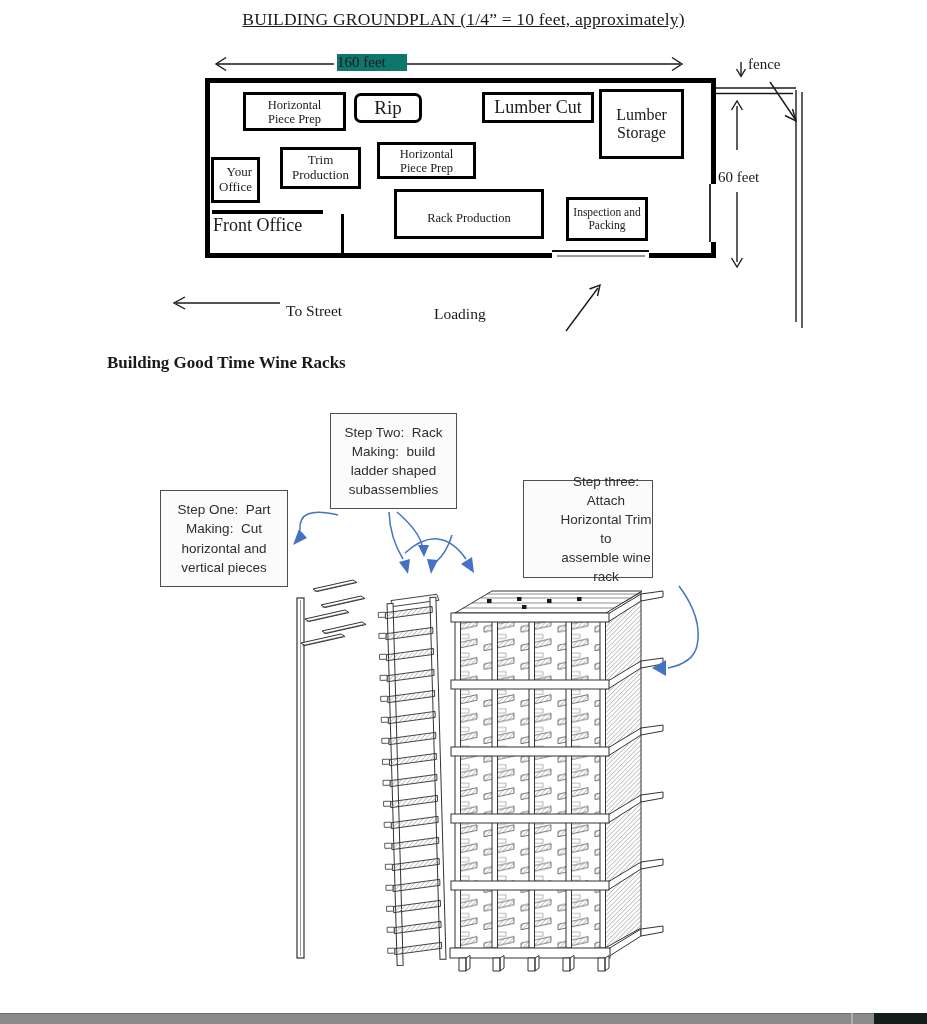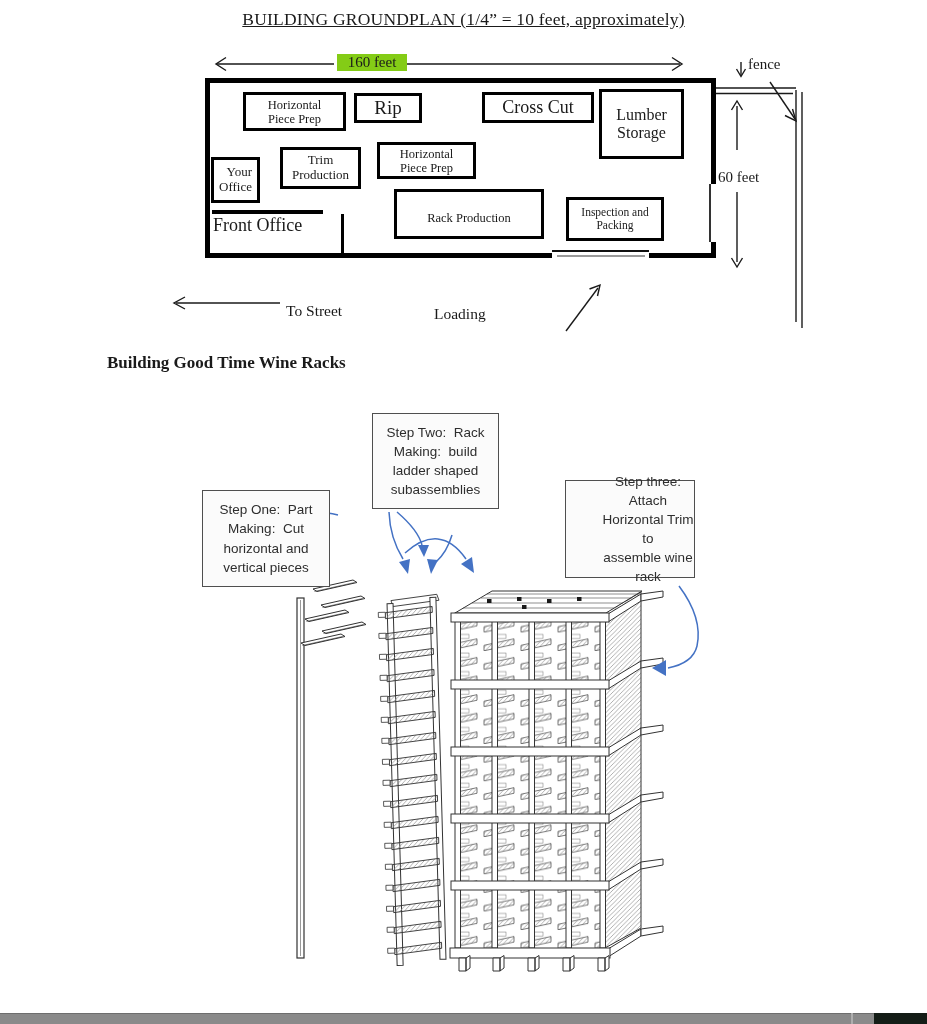--- a/index.html
+++ b/index.html
@@ -21,21 +21,21 @@
     display:flex;align-items:center;justify-content:center;text-align:center;
     line-height:1.12;white-space:pre-line;
   }
   .plainlabel{white-space:pre-line;line-height:1.12;}
   .wall{background:#000;}
   .mask{background:#fff;}
   .step{
     border:1px solid #4f4f4f;background:#fbfbfb;box-sizing:border-box;
     font-family:"Liberation Sans", sans-serif;font-size:13.5px;color:#2e2e2e;
     display:flex;align-items:center;justify-content:center;text-align:center;
-    white-space:pre-wrap;line-height:1.42;margin-left:42px;
+    white-space:pre-wrap;line-height:1.42;
   }
   .section-heading{left:107px;top:353px;font-size:17px;font-weight:bold;}
   svg.overlay{position:absolute;left:0;top:0;pointer-events:none;}
   .bottombar{left:0;top:1013px;width:927px;height:11px;background:#8a8a8a;border-top:1px solid #6e6e6e;box-sizing:border-box;}
   .bar-sep{left:851px;top:1013px;width:2px;height:11px;background:#aeaeae;}
   .bar-dark{left:874px;top:1013px;width:53px;height:11px;background:#141d17;}
 </style>
 </head>
 <body>
 
@@ -219,39 +219,39 @@
 <div class="abs building"></div>
 
 <div class="abs mask" style="left:706px;top:184px;width:12px;height:58px;"></div>
 <div class="abs" style="left:709px;top:184px;width:1.5px;height:58px;background:#333;"></div>
 <div class="abs mask" style="left:552px;top:249px;width:97px;height:10px;"></div>
 <div class="abs" style="left:552px;top:250px;width:97px;height:2px;background:#111;"></div>
 <div class="abs" style="left:557px;top:254.5px;width:88px;height:2px;background:#9a9a9a;"></div>
 
 <div class="abs room" style="left:243px;top:92px;width:103px;height:39px;font-size:12.5px;">Horizontal
 Piece Prep</div>
-<div class="abs room" style="left:354px;top:93px;width:68px;height:30px;font-size:19px;">Rip</div>
-<div class="abs room" style="left:482px;top:92px;width:112px;height:31px;font-size:18px;">Cross Cut</div>
+<div class="abs room" style="left:354px;top:93px;width:68px;height:30px;font-size:19px;border-radius:7px;">Rip</div>
+<div class="abs room" style="left:482px;top:92px;width:112px;height:31px;font-size:18px;">Lumber Cut</div>
 <div class="abs room" style="left:599px;top:89px;width:85px;height:70px;font-size:16px;">Lumber
 Storage</div>
 <div class="abs room" style="left:211px;top:157px;width:49px;height:46px;font-size:13px;text-align:right;">Your
 Office</div>
 <div class="abs room" style="left:280px;top:147px;width:81px;height:42px;font-size:13px;">Trim
 Production</div>
 <div class="abs room" style="left:377px;top:142px;width:99px;height:37px;font-size:12.5px;">Horizontal
 Piece Prep</div>
 <div class="abs room" style="left:394px;top:189px;width:150px;height:50px;font-size:12.5px;align-items:flex-start;padding-top:19px;">Rack Production</div>
-<div class="abs room" style="left:566px;top:197px;width:98px;height:44px;font-size:11.5px;">Inspection and
+<div class="abs room" style="left:566px;top:197px;width:82px;height:44px;font-size:11.5px;">Inspection and
 Packing</div>
 
 <div class="abs wall" style="left:212px;top:210px;width:111px;height:4px;"></div>
 <div class="abs wall" style="left:341px;top:214px;width:3px;height:40px;"></div>
 <div class="abs plainlabel" style="left:213px;top:215px;font-size:18px;">Front Office</div>
 
-<div class="abs" style="left:337px;top:54px;width:70px;text-align:center;font-size:15px;background:#84cc16;">160 feet</div>
+<div class="abs" style="left:337px;top:54px;width:70px;font-size:15px;background:#0f766e;">160 feet</div>
 <div class="abs" style="left:718px;top:169px;font-size:15px;">60 feet</div>
 <div class="abs" style="left:748px;top:56px;font-size:15px;text-align:right;">fence</div>
 <div class="abs" style="left:286px;top:302px;font-size:15.5px;">To Street</div>
 <div class="abs" style="left:434px;top:305px;font-size:15.5px;">Loading</div>
 
 <div class="abs section-heading">Building Good Time Wine Racks</div>
 
 <div class="abs step" style="left:160px;top:490px;width:128px;height:97px;">Step One:  Part
 Making:  Cut
 horizontal and

